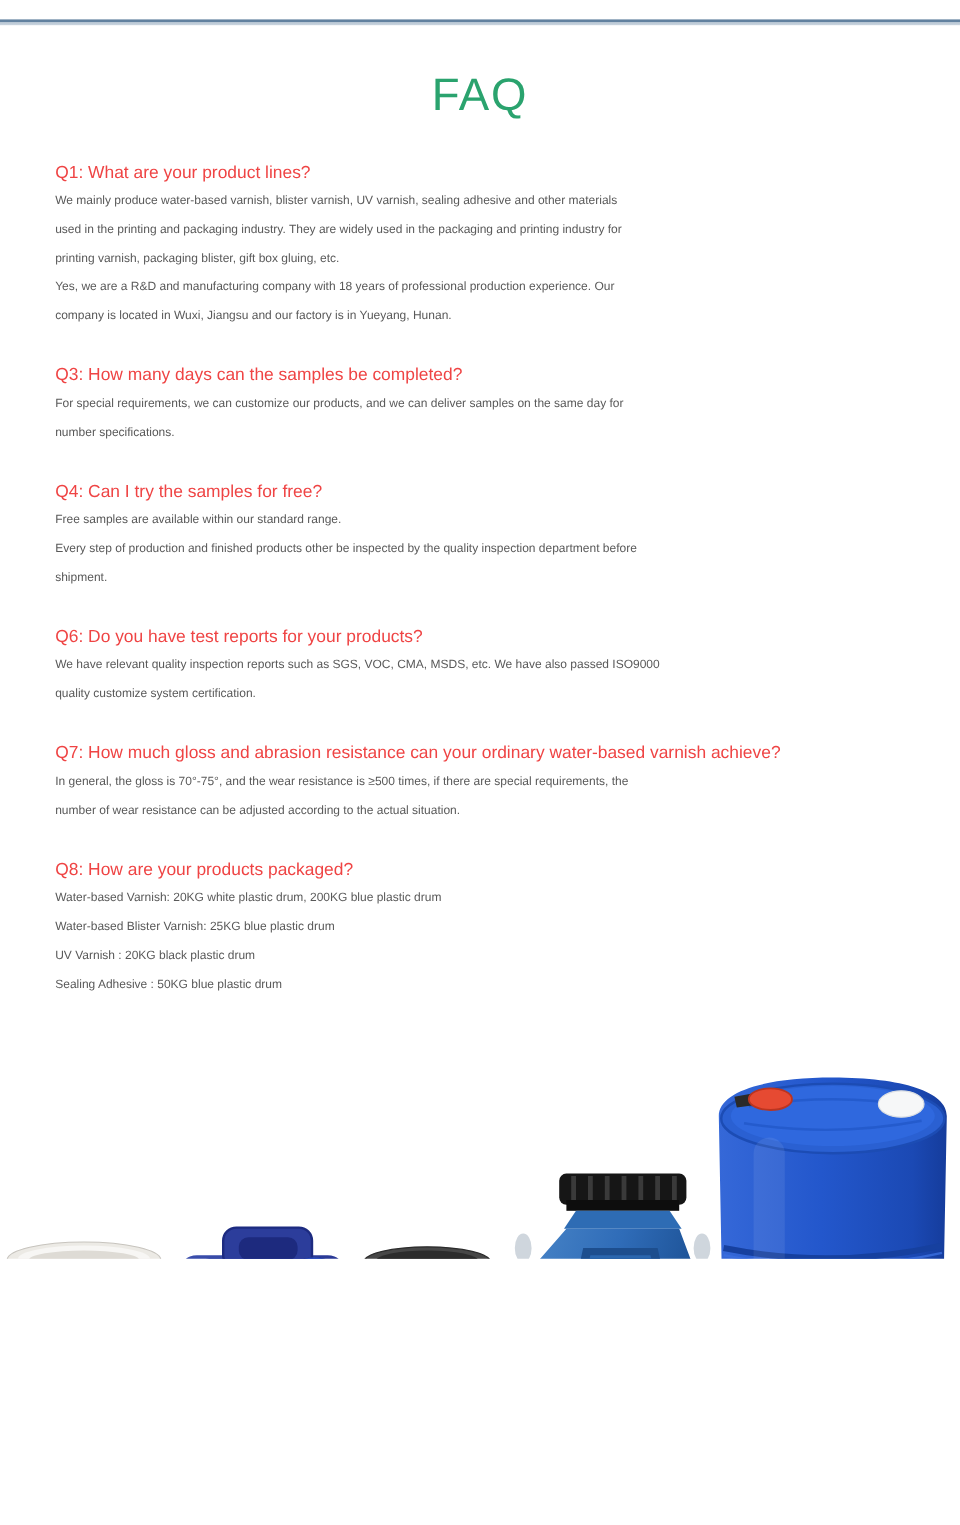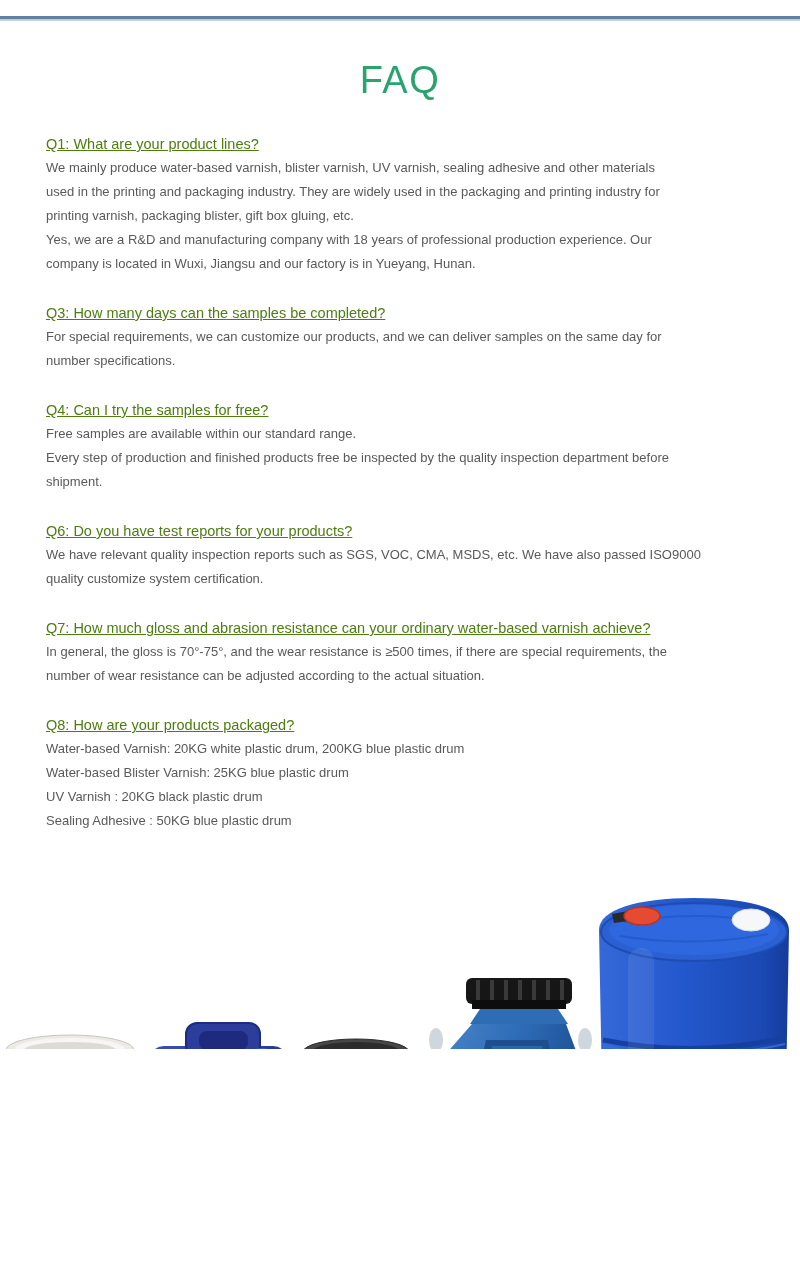--- a/index.html
+++ b/index.html
@@ -13,25 +13,25 @@
     background:linear-gradient(180deg,#61819f 0%,#61819f 52%,#b6c5d3 52%,#ccd6df 100%);
   }
   .title{
     position:absolute;top:42px;left:0;width:100%;margin:0;
     text-align:center;font-size:38px;font-weight:400;
     color:#2aa36e;letter-spacing:1.5px;line-height:44px;
   }
   .faq{position:absolute;top:91px;left:46px;width:714px;}
   .item{margin:0;}
   .q{
-    font-size:14.5px;font-weight:400;color:#4d7c0f;
-    line-height:24px;margin:25px 0 0 0;white-space:nowrap;text-decoration:underline;
+    font-size:14.5px;font-weight:400;color:#ef4444;
+    line-height:24px;margin:25px 0 0 0;white-space:nowrap;
   }
   .a{
-    font-size:13px;color:#595959;line-height:24px;margin:0;
+    font-size:10px;color:#595959;line-height:24px;margin:0;
     white-space:nowrap;
   }
   .drum{position:absolute;margin:0;padding:0;}
   .drum svg{display:block;}
   .kg-label{
     position:absolute;top:1207px;width:100px;text-align:center;
     font-size:23px;color:#3b3b3b;letter-spacing:0.5px;
   }
 </style>
 </head>
@@ -57,21 +57,21 @@
       <section class="item">
         <h3 class="q">Q3: How many days can the samples be completed?</h3>
         <p class="a">For special requirements, we can customize our products, and we can deliver samples on the same day for</p>
         <p class="a">number specifications.</p>
       </section>
       <section class="item">
         <h3 class="q">Q4: Can I try the samples for free?</h3>
         <p class="a">Free samples are available within our standard range.</p>
       </section>
       <section class="item">
-        <p class="a">Every step of production and finished products free be inspected by the quality inspection department before</p>
+        <p class="a">Every step of production and finished products other be inspected by the quality inspection department before</p>
         <p class="a">shipment.</p>
       </section>
       <section class="item">
         <h3 class="q">Q6: Do you have test reports for your products?</h3>
         <p class="a">We have relevant quality inspection reports such as SGS, VOC, CMA, MSDS, etc. We have also passed ISO9000</p>
         <p class="a">quality customize system certification.</p>
       </section>
       <section class="item">
         <h3 class="q">Q7: How much gloss and abrasion resistance can your ordinary water-based varnish achieve?</h3>
         <p class="a">In general, the gloss is 70°-75°, and the wear resistance is ≥500 times, if there are special requirements, the</p>

